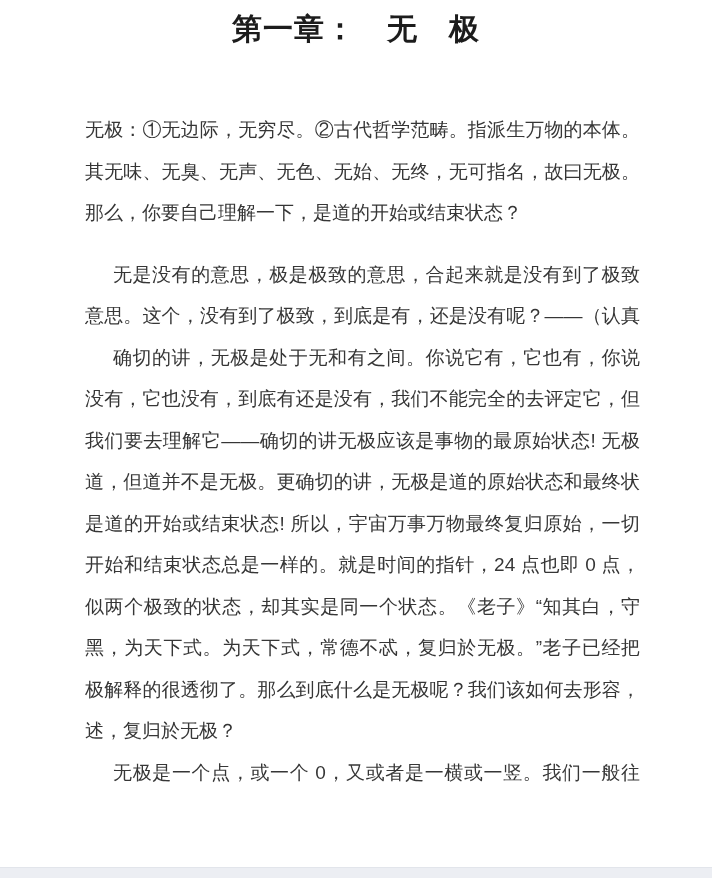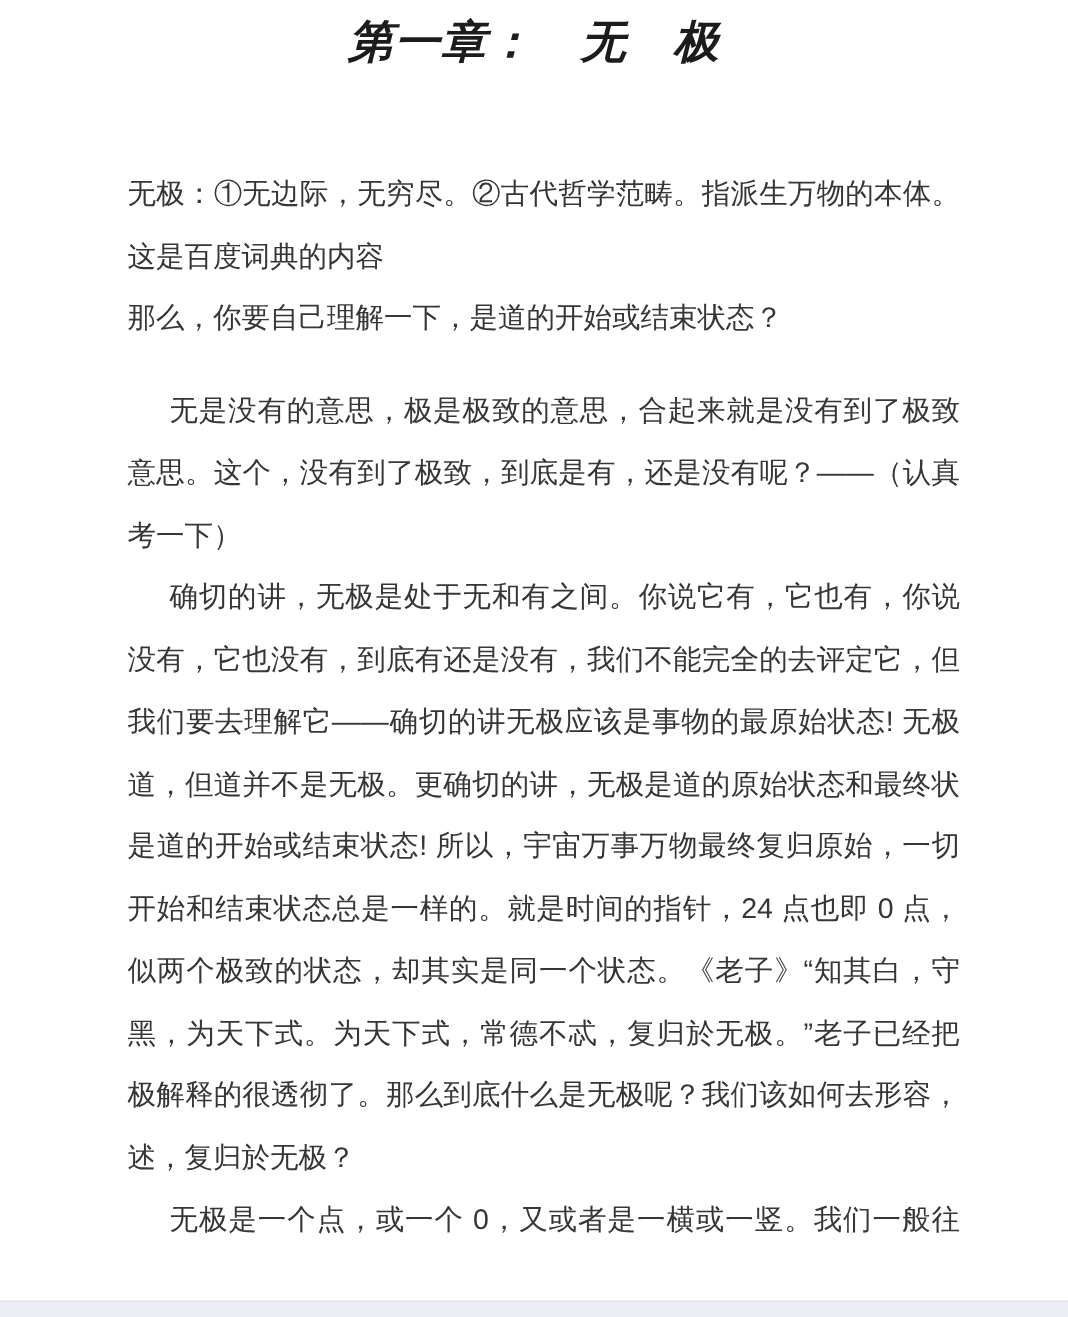--- a/index.html
+++ b/index.html
@@ -12,21 +12,20 @@
     font-family: "Liberation Sans", sans-serif;
   }
   .page-title {
     margin: 10px 0 0 0;
     text-align: center;
     font-size: 30px;
     line-height: 38px;
     font-weight: bold;
     color: #1c1c1c;
     letter-spacing: 1px;
-    font-style: italic;
   }
   .doc-body {
     margin: 61px 72px 0 85px;
     width: 555px;
     font-size: 19px;
     color: #363636;
   }
   .para { margin: 0; }
   .para.gap-before { margin-top: 20px; }
   .line {
@@ -48,31 +47,28 @@
   }
 </style>
 </head>
 <body>
 
 <h1 class="page-title">第一章：　无　极</h1>
 
 <div class="doc-body">
     <div class="para">
       <div class="line fill">无极：①无边际，无穷尽。②古代哲学范畴。指派生万物的本体。以</div>
-    </div>
-    <div class="para">
-      <div class="line">这是百度词典的内容</div>
+      <div class="line fill">其无味、无臭、无声、无色、无始、无终，无可指名，故曰无极。</div>
     </div>
     <div class="para">
       <div class="line">那么，你要自己理解一下，是道的开始或结束状态？</div>
     </div>
     <div class="para gap-before">
       <div class="line fill indent">无是没有的意思，极是极致的意思，合起来就是没有到了极致的</div>
       <div class="line fill">意思。这个，没有到了极致，到底是有，还是没有呢？——（认真思</div>
-      <div class="line">考一下）</div>
     </div>
     <div class="para">
       <div class="line fill indent">确切的讲，无极是处于无和有之间。你说它有，它也有，你说它</div>
       <div class="line fill">没有，它也没有，到底有还是没有，我们不能完全的去评定它，但是</div>
       <div class="line fill">我们要去理解它——确切的讲无极应该是事物的最原始状态! 无极是</div>
       <div class="line fill">道，但道并不是无极。更确切的讲，无极是道的原始状态和最终状态，</div>
       <div class="line fill">是道的开始或结束状态! 所以，宇宙万事万物最终复归原始，一切的</div>
       <div class="line fill">开始和结束状态总是一样的。就是时间的指针，24 点也即 0 点，看</div>
       <div class="line fill">似两个极致的状态，却其实是同一个状态。《老子》“知其白，守其</div>
       <div class="line fill">黑，为天下式。为天下式，常德不忒，复归於无极。”老子已经把无</div>

